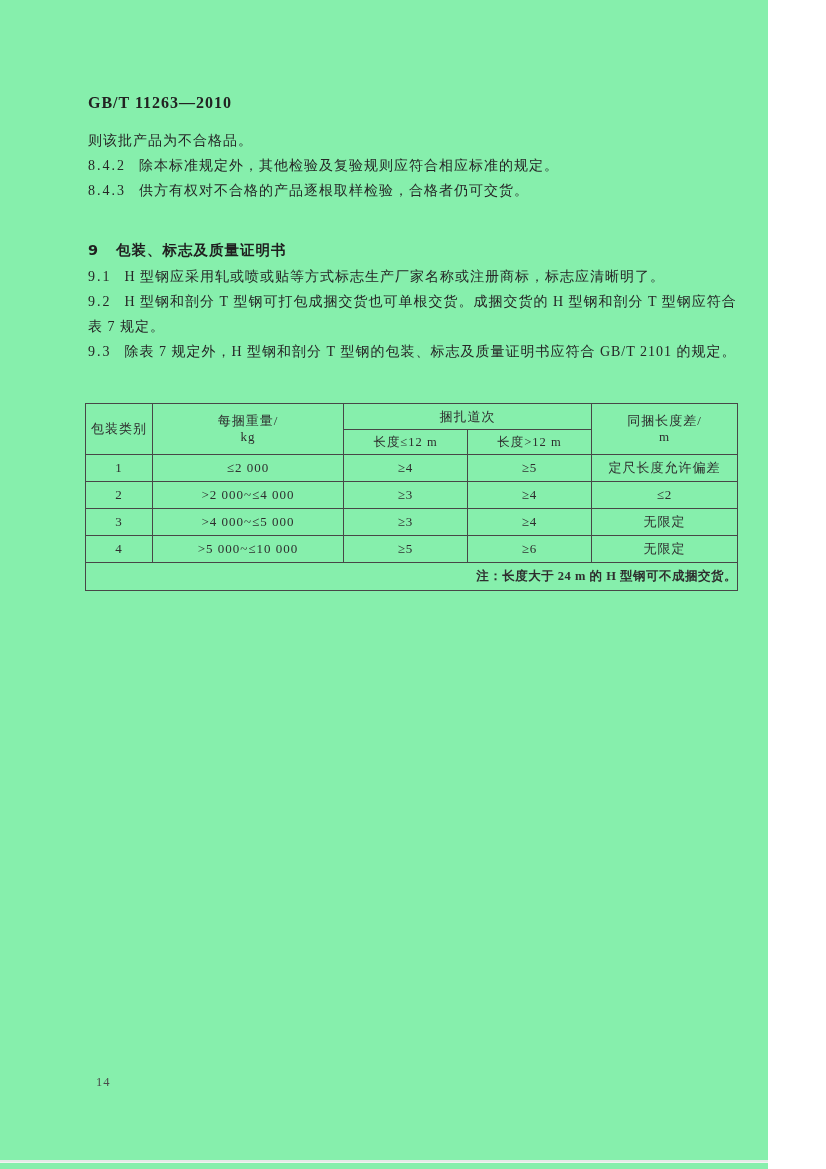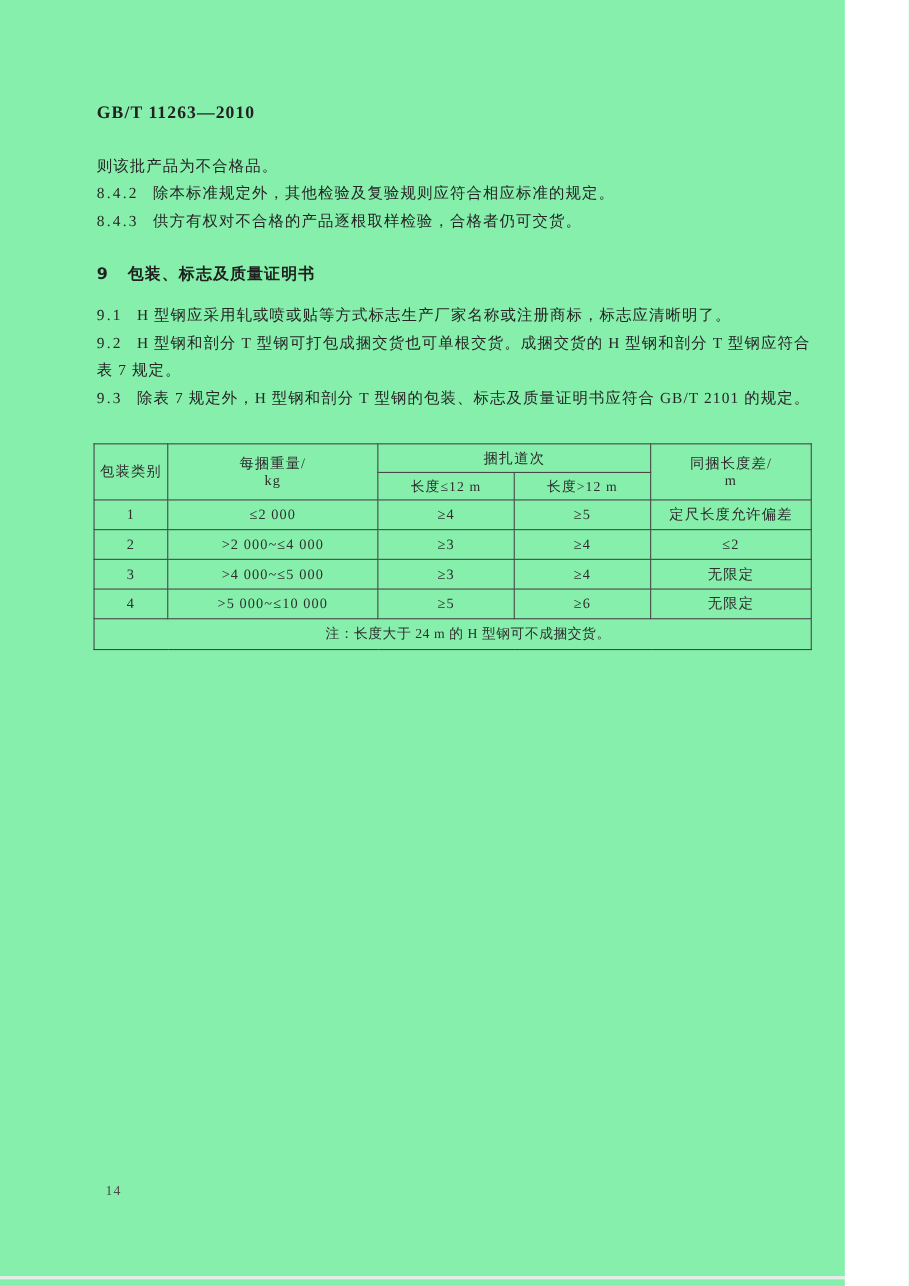--- a/index.html
+++ b/index.html
@@ -8,21 +8,21 @@
     width:768px;height:1169px;
     background:#86efac;
     overflow:hidden;
     font-family:"Liberation Serif","DejaVu Serif",serif;
     color:#2b2b2b;
   }
   .std-no{
     position:absolute;left:88px;top:94px;
     font-size:16px;font-weight:bold;letter-spacing:1px;color:#222;
   }
-  .block{position:absolute;left:88px;width:690px;margin-top:11px;}
+  .block{position:absolute;left:88px;width:690px;}
   .block-84{top:128px;}
   .block-9{top:264px;}
   .line{
     margin:0;height:25px;line-height:25px;
     font-size:14px;letter-spacing:1px;white-space:nowrap;color:#262626;
   }
   .cnum{margin-right:13px;letter-spacing:2px;}
   .sec-head{
     position:absolute;left:88px;top:238px;margin:0;
     height:25px;line-height:25px;
@@ -51,22 +51,23 @@
     text-align:center;vertical-align:middle;
     font-weight:normal;padding:0;
     letter-spacing:1px;
   }
   .t7 tr.h1 th{height:25px;font-size:13px;}
   .t7 tr.h2 th{height:24px;font-size:12.5px;}
   .t7 .thline{display:block;line-height:16px;}
   .t7 th.twolines{line-height:16px;}
   .t7 tbody td{height:26px;font-size:13px;}
   .t7 td.note{
-    height:27px;text-align:center;padding-left:28px;font-size:12.5px;
+    height:27px;text-align:right;padding-left:28px;font-size:12.5px;
     letter-spacing:0.5px;
+    font-weight:bold;
   }
   .pageno{
     position:absolute;left:96px;top:1075px;
     font-size:12.5px;color:#4a4a4a;letter-spacing:1px;
   }
   .scan-edge-bottom{
     position:absolute;left:0;top:1160px;width:826px;height:2px;
     background:#e4eae7;
   }
   .scan-edge-bottom2{

